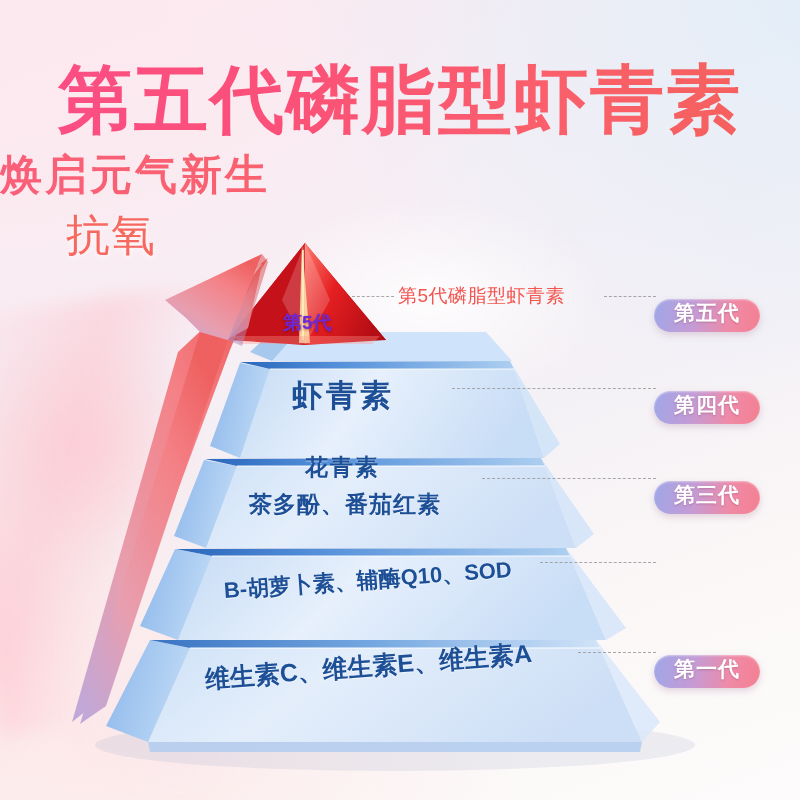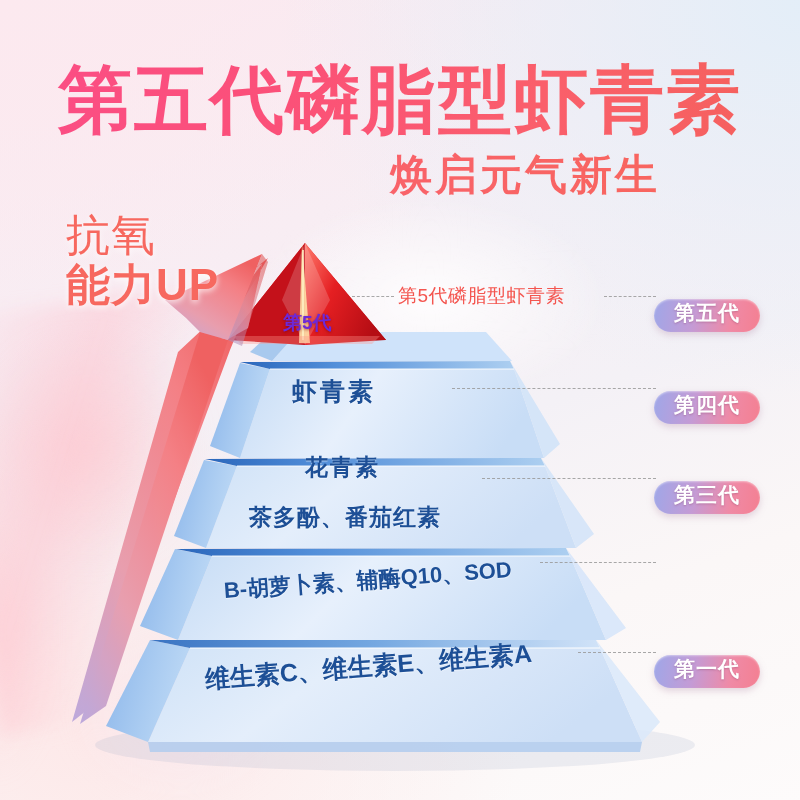--- a/index.html
+++ b/index.html
@@ -40,21 +40,21 @@
 
   
   .main-title{
     position:absolute;left:0;top:62px;width:800px;text-align:center;
     font-size:74px;line-height:76px;font-weight:bold;letter-spacing:2px;
     background:linear-gradient(90deg,#fb4d86 0%,#fb5079 34%,#fa5f6b 68%,#f4615b 100%);
     -webkit-background-clip:text;background-clip:text;color:transparent;
     text-shadow:none;white-space:nowrap;
   }
   .sub-title{
-    position:absolute;left:0;top:152px;width:660px;text-align:right;
+    position:absolute;left:0;top:152px;width:660px;text-align:left;
     font-size:42px;line-height:46px;font-weight:bold;letter-spacing:3px;
     background:linear-gradient(90deg,#fa5f79 0%,#f8655f 100%);
     -webkit-background-clip:text;background-clip:text;color:transparent;
     white-space:nowrap;
   }
 
   
   .promo{position:absolute;left:66px;top:212px;width:230px;}
   .promo-l1{
     font-size:44px;line-height:46px;font-weight:normal;letter-spacing:1px;
@@ -68,23 +68,23 @@
 
   
   .pyr{position:absolute;left:0;top:0;width:800px;height:800px;}
 
   
   .tlabel{
     position:absolute;color:#1d4f96;font-weight:bold;white-space:nowrap;
     text-shadow:0 1px 1px rgba(255,255,255,.55);
   }
   .t5{left:283px;top:310px;font-size:19px;color:#6d28d9;text-shadow:0 1px 3px rgba(120,0,0,.55);}
-  .t4{left:292px;top:375px;font-size:25px;letter-spacing:3px;}
+  .t4{left:292px;top:375px;font-size:31px;letter-spacing:3px;}
   .t3a{left:305px;top:452px;font-size:23px;letter-spacing:2px;}
-  .t3b{left:249px;top:502px;font-size:23px;letter-spacing:1px;}
+  .t3b{left:249px;top:489px;font-size:23px;letter-spacing:1px;}
   .t2{left:224px;top:576px;font-size:22px;letter-spacing:0px;transform:rotate(-4.2deg);transform-origin:left center;}
   .t1{left:205px;top:663px;font-size:25px;letter-spacing:0px;transform:rotate(-4.6deg);transform-origin:left center;}
 
   
   .callout-top{
     position:absolute;left:398px;top:283px;font-size:19px;font-weight:normal;color:#f4554f;
     letter-spacing:.5px;white-space:nowrap;
   }
 
   
@@ -229,23 +229,20 @@
         <path d="M 262 254 L 228 340 L 242 346 L 268 262 Z" fill="url(#gArrowDark)" opacity=".55"></path>
       </g>
     </g>
   </svg>
 
   <div class="main-title">第五代磷脂型虾青素</div>
   <div class="sub-title">焕启元气新生</div>
 
   <div class="promo">
     <div class="promo-l1">抗氧</div>
-    <div class="promo-l2">
-      <span>能力</span><span class="promo-up">UP</span>
-    </div>
   </div>
 
   <div class="tlabel t5">第5代</div>
 
   <div class="tlabel t4">虾青素</div>
   <div class="tlabel t3a">花青素</div>
   <div class="tlabel t3b">茶多酚、番茄红素</div>
   <div class="tlabel t2">B-胡萝卜素、辅酶Q10、SOD</div>
   <div class="tlabel t1">维生素C、维生素E、维生素A</div>
 

